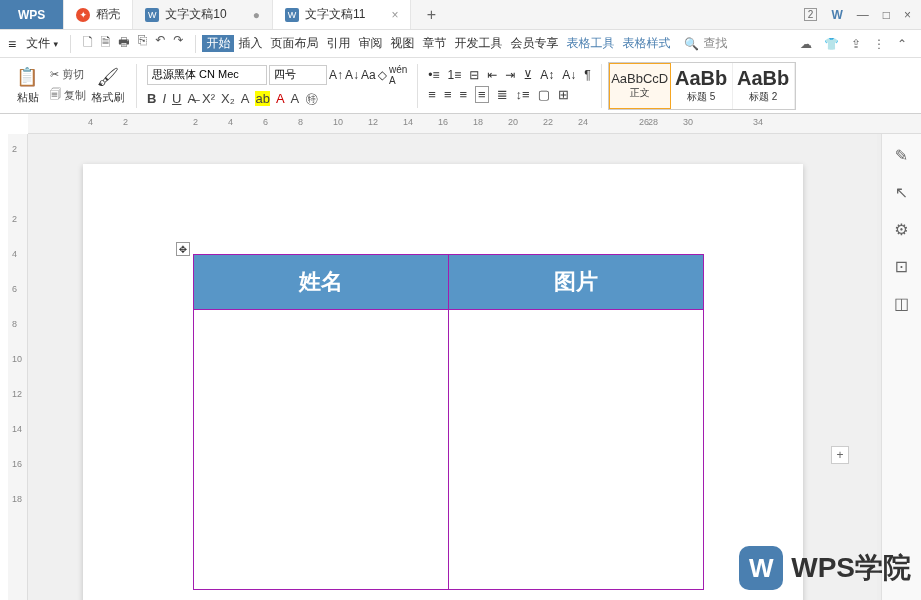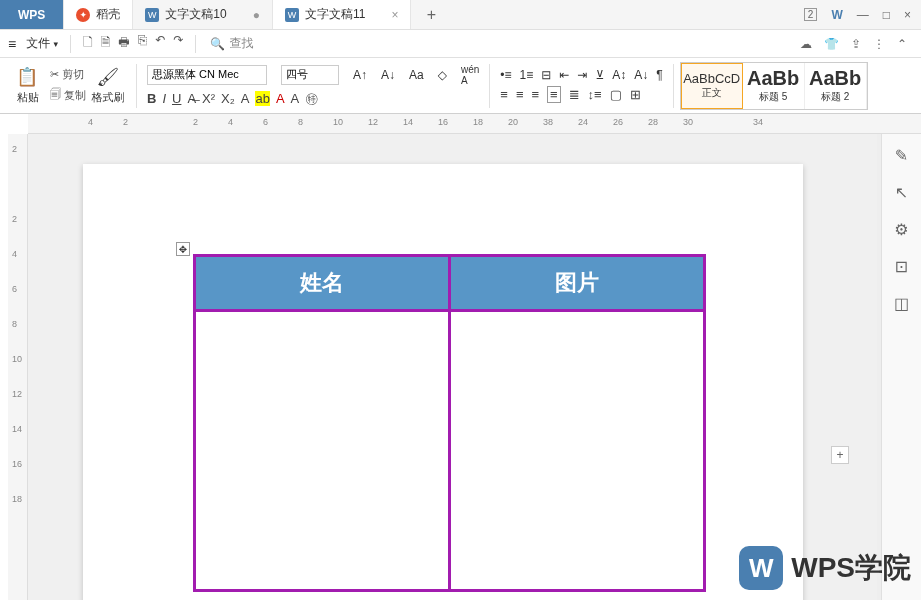--- a/index.html
+++ b/index.html
@@ -36,39 +36,39 @@
 
 
 .ribbon { height: 56px; display:flex; align-items:center; padding: 2px 6px; border-bottom: 1px solid #d0d0d0; gap: 4px; }
 .ribbon .group { display:flex; align-items:center; gap:4px; padding:0 4px; }
 .ribbon .vsep { width:1px; height:44px; background:#e0e0e0; margin:0 2px;}
 .ribbon .bigbtn { display:flex; flex-direction:column; align-items:center; justify-content:center; gap:2px; width:36px; cursor:pointer; font-size:11px;}
 .ribbon .bigbtn .ic { font-size:18px; }
 .ribbon .smallcol { display:flex; flex-direction:column; gap:4px; font-size:11px; color:#555;}
 .ribbon .smallcol > * { display:flex; align-items:center; gap:3px; cursor:pointer;}
 .ribbon select, .ribbon .sel { height:20px; font-size:11px; border:1px solid #ccc; background:#fff; padding:0 4px;}
-.ribbon .fontrow { display:flex; gap:14px; align-items:center;}
+.ribbon .fontrow { display:flex; gap:2px; align-items:center;}
 .ribbon .fmtrow { display:flex; gap:6px; align-items:center; margin-top:4px; color:#444;}
 .ribbon .fmtrow > * { cursor:pointer; font-size:13px;}
 .ribbon .stylebox { display:flex; border:1px solid #ccc; height:48px; }
 .ribbon .style-item { width:62px; display:flex; flex-direction:column; align-items:center; justify-content:center; border-right:1px solid #eee; cursor:pointer; font-size:10px;}
 .ribbon .style-item.active { border:1px solid #f5a623; background:#fff8ee;}
 .ribbon .style-item .preview { font-size:13px; }
 .ribbon .style-item .preview.big { font-size:20px; font-weight:bold;}
 
 
 .ruler-h { height:20px; background:#f5f5f5; border-bottom:1px solid #ddd; position:relative; margin-left:28px; font-size:9px; color:#888; overflow:hidden;}
 .ruler-h .tick { position:absolute; top:3px; }
 .ruler-v { width:20px; background:#f5f5f5; border-right:1px solid #ddd; position:absolute; left:8px; top:134px; bottom:0; font-size:9px; color:#888;}
 
 
 .docarea { position:absolute; left:28px; right:44px; top:134px; bottom:0; background:#f0f0f0; overflow:hidden;}
 .page { position:absolute; left:55px; top:30px; width:720px; height:900px; background:#fff; box-shadow:0 2px 6px rgba(0,0,0,0.2);}
 .table-in-doc { position:absolute; left:110px; top:90px; border-collapse:collapse;}
-.table-in-doc td, .table-in-doc th { border:3px solid #a21caf; width:255px; }
+.table-in-doc td, .table-in-doc th { border:1px solid #a21caf; width:255px; }
 .table-in-doc th { background:#5896c7; color:#fff; font-size:22px; font-weight:bold; height:55px; text-align:center;}
 .table-in-doc td { height:280px; }
 .table-handle { position:absolute; left:93px; top:78px; width:14px; height:14px; border:1px solid #999; display:flex; align-items:center; justify-content:center; font-size:10px; cursor:move; background:#fff;}
 .add-handle { position:absolute; right:28px; top:312px; width:18px; height:18px; border:1px solid #ccc; display:flex;align-items:center;justify-content:center; cursor:pointer; background:#fff; font-size:12px; color:#666;}
 
 
 .sidepanel { position:absolute; right:0; top:134px; width:40px; bottom:0; background:#f9f9f9; border-left:1px solid #e0e0e0; display:flex; flex-direction:column; align-items:center; gap:18px; padding-top:12px; color:#666;}
 .sidepanel > * { cursor:pointer; font-size:16px;}
 
 
@@ -114,20 +114,33 @@
   <span class="sep"></span>
   <div class="qat">
     <span>🗋</span>
     <span>🗎</span>
     <span>🖶</span>
     <span>⎘</span>
     <span>↶</span>
     <span>↷</span>
   </div>
   <span class="sep"></span>
+  <div class="tabs">
+    <span class="mtab active">开始</span>
+    <span class="mtab">插入</span>
+    <span class="mtab">页面布局</span>
+    <span class="mtab">引用</span>
+    <span class="mtab">审阅</span>
+    <span class="mtab">视图</span>
+    <span class="mtab">章节</span>
+    <span class="mtab">开发工具</span>
+    <span class="mtab">会员专享</span>
+    <span class="mtab blue">表格工具</span>
+    <span class="mtab blue">表格样式</span>
+  </div>
   <div class="search">
     <span>🔍</span>
     <span>查找</span>
   </div>
   <div class="right-icons">
     <span>☁</span>
     <span>👕</span>
     <span>⇪</span>
     <span>⋮</span>
     <span>⌃</span>
@@ -226,23 +239,23 @@
     <span class="tick" style="left: 165px;">2</span>
     <span class="tick" style="left: 200px;">4</span>
     <span class="tick" style="left: 235px;">6</span>
     <span class="tick" style="left: 270px;">8</span>
     <span class="tick" style="left: 305px;">10</span>
     <span class="tick" style="left: 340px;">12</span>
     <span class="tick" style="left: 375px;">14</span>
     <span class="tick" style="left: 410px;">16</span>
     <span class="tick" style="left: 445px;">18</span>
     <span class="tick" style="left: 480px;">20</span>
-    <span class="tick" style="left: 515px;">38</span>
+    <span class="tick" style="left: 515px;">22</span>
     <span class="tick" style="left: 550px;">24</span>
-    <span class="tick" style="left: 585px;">26</span>
+    <span class="tick" style="left: 611px;">26</span>
     <span class="tick" style="left: 620px;">28</span>
     <span class="tick" style="left: 655px;">30</span>
     <span class="tick" style="left: 720px; margin-top: 16px;">32</span>
     <span class="tick" style="left: 725px;">34</span>
   </div>
 <div class="ruler-v" id="vruler">
     <span style="position: absolute; top: 10px; left: 4px;">2</span>
     <span style="position: absolute; top: 45px; left: 4px;"></span>
     <span style="position: absolute; top: 80px; left: 4px;">2</span>
     <span style="position: absolute; top: 115px; left: 4px;">4</span>

